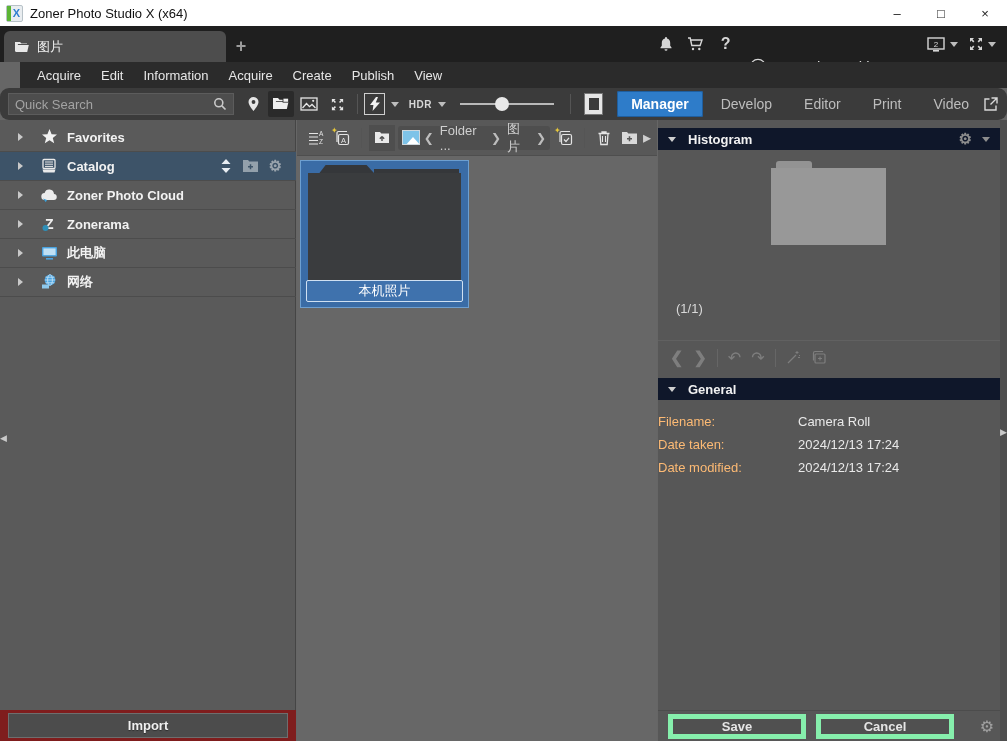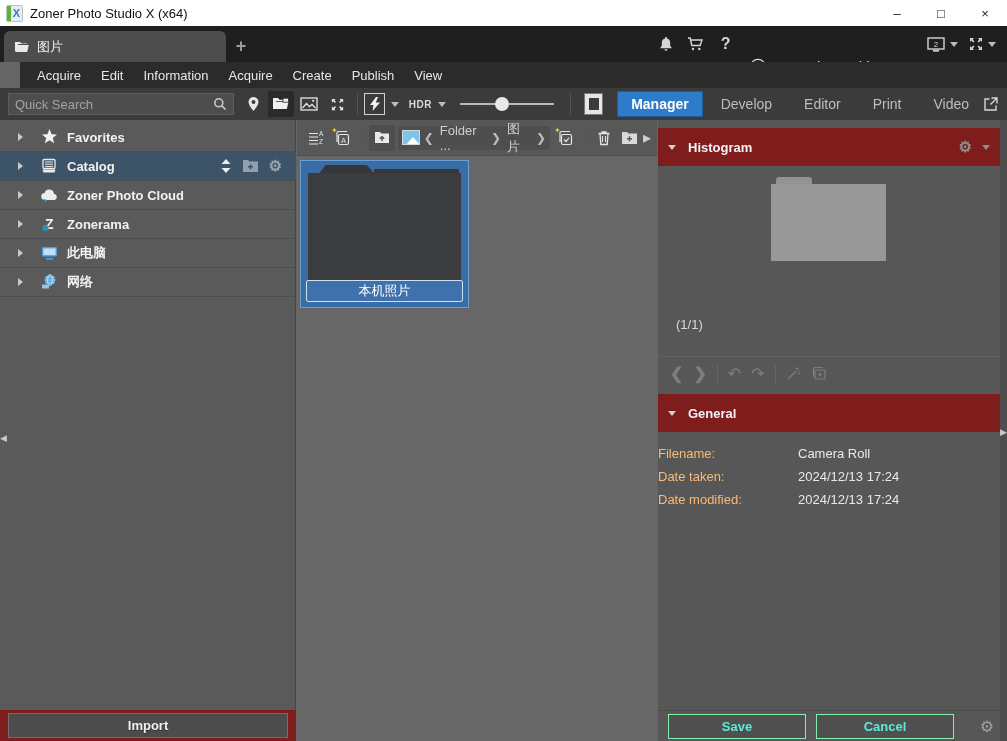--- a/index.html
+++ b/index.html
@@ -24,21 +24,21 @@
   .tb-ic { height:26px; min-width:26px; display:flex; align-items:center; justify-content:center; padding:0 3px; }
   .help-q { font-size:16px; font-weight:bold; color:#d6d6d6; }
   .acct { display:flex; align-items:center; gap:23px; padding:0 6px; color:#d9d9d9; font-size:15px;margin-top:45px; }
   .caret { width:0; height:0; border-left:4px solid transparent; border-right:4px solid transparent; border-top:5px solid #bdbdbd; margin-left:4px; }
 
   
   .menubar { position:absolute; left:0; top:62px; width:1007px; height:26px; background:#2b2b2b; display:flex; align-items:center; padding-left:8px; gap:2px;margin-left:20px; }
   .menu-item { color:#e6e6e6; font-size:13px; padding:4px 9px; }
 
   
-  .toolbar { position:absolute; left:0; top:88px; width:1007px; height:32px; background:#3b3b3b; display:flex; align-items:center; }
+  .toolbar { position:absolute; left:0; top:88px; width:1007px; height:32px; background:#3b3b3b; display:flex; align-items:center;border-radius:9px; }
   .search-box { margin-left:8px; width:268px; height:22px; background:#4d4d4d; border:1px solid #5c5c5c; display:flex; align-items:center; padding:0 6px; }
   .search-box input { flex:1; background:transparent; border:none; outline:none; color:#e6e6e6; font-size:13px; font-family:"Liberation Sans",sans-serif; }
   .search-box input::placeholder { color:#a3a3a3; }
   .icon-btn { height:26px; min-width:26px; display:flex; align-items:center; justify-content:center; color:#e2e2e2; margin:0 1px; border-radius:2px; }
   .icon-btn.active { background:#2a2a2a; }
   .vsep { width:1px; height:20px; background:#555; margin:0 6px; }
   .flash-box { width:24px; height:22px; border:1px solid #cfcfcf; display:flex; align-items:center; justify-content:center; color:#f0f0f0; }
   .hdr-lbl { color:#d8d8d8; font-size:10px; font-weight:bold; letter-spacing:.5px; margin-left:10px; }
   .slider { width:112px; height:22px; display:flex; align-items:center; margin:0 10px 0 14px; position:relative; }
   .slider .track { width:100%; height:2px; background:#b9b9b9; }
@@ -82,35 +82,35 @@
   .more-arrow { margin-left:auto; color:#cfcfcf; }
 
   .tile { position:absolute; left:3px; top:40px; width:169px; height:148px; background:#3a6ca6; border:1px solid #6d9fd0; padding:4px; }
   .tile-folder { position:absolute; left:7px; top:12px; width:153px; height:107px; background:#3a3c3e; }
   .tile-folder:before { content:''; position:absolute; top:-8px; left:4px; width:62px; height:8px; background:#35373a; clip-path:polygon(12% 100%,22% 0,88% 0,100% 100%); }
   .tile-folder:after { content:''; position:absolute; top:-4px; left:66px; right:2px; height:4px; background:#35373a; }
   .tile-label { position:absolute; left:5px; bottom:5px; width:157px; height:22px; background:#3f72ad; border:1px solid #cfe0f2; border-radius:2px; color:#ffffff; font-size:13px; display:flex; align-items:center; justify-content:center; }
 
   
   .inspector { position:absolute; left:658px; top:0; width:342px; height:621px; background:#575757; }
-  .sec-hdr { height:38px; background:#7f1d1d; display:flex; align-items:center; padding:0 10px; color:#f2f2f2; font-weight:bold; font-size:13px; margin-top:5px; }
+  .sec-hdr { height:22px; background:#0f172a; display:flex; align-items:center; padding:0 10px; color:#f2f2f2; font-weight:bold; font-size:13px; margin-top:5px; }
   .sec-hdr .dn { width:0; height:0; border-left:4px solid transparent; border-right:4px solid transparent; border-top:5px solid #cfcfcf; margin-right:12px; }
   .sec-hdr .tools { margin-left:auto; display:flex; align-items:center; gap:6px; color:#8d8d8d; }
   .preview { height:143px; position:relative; }
   .ghost-folder { position:absolute; left:113px; top:18px; width:115px; height:77px; background:#989898; }
   .ghost-folder:before { content:''; position:absolute; top:-7px; left:5px; width:36px; height:7px; background:#939393; border-radius:3px 3px 0 0; }
   .count { color:#d9d9d9; font-size:13px; padding:8px 0 10px 18px; }
   .navrow { height:34px; display:flex; align-items:center; padding:0 12px; color:#7e7e7e; gap:10px; border-top:1px solid #616161; margin-top:14px; }
   .navrow .nsep { width:1px; height:18px; background:#666; }
   .meta { padding:10px 0 0 0; }
   .meta-row { display:flex; height:23px; align-items:center; font-size:13px; }
   .meta-lbl { width:130px; color:#fdba74; }
   .meta-val { margin-left:10px; color:#e9e9e9; }
   .actions { position:absolute; left:0; bottom:0; width:342px; height:31px; display:flex; align-items:center; border-top:1px solid #4c4c4c; }
-  .act-btn { width:138px; height:25px; background:#505050; border:1px solid #86efac; color:#5eead4; font-weight:bold; font-size:13px; display:flex; align-items:center; justify-content:center; margin-left:10px; }
+  .act-btn { width:138px; height:25px; background:#505050; border:5px solid #86efac; color:#e5e5e5; font-weight:bold; font-size:13px; display:flex; align-items:center; justify-content:center; margin-left:10px; }
   .act-gear { margin-left:auto; margin-right:6px; color:#a0a0a0; font-size:16px; }
 </style>
 </head>
 <body>
 
 <div class="titlebar">
   <div class="app-logo">
     <div class="greenbar"></div>
       <div class="xletter">X</div>
   </div>

